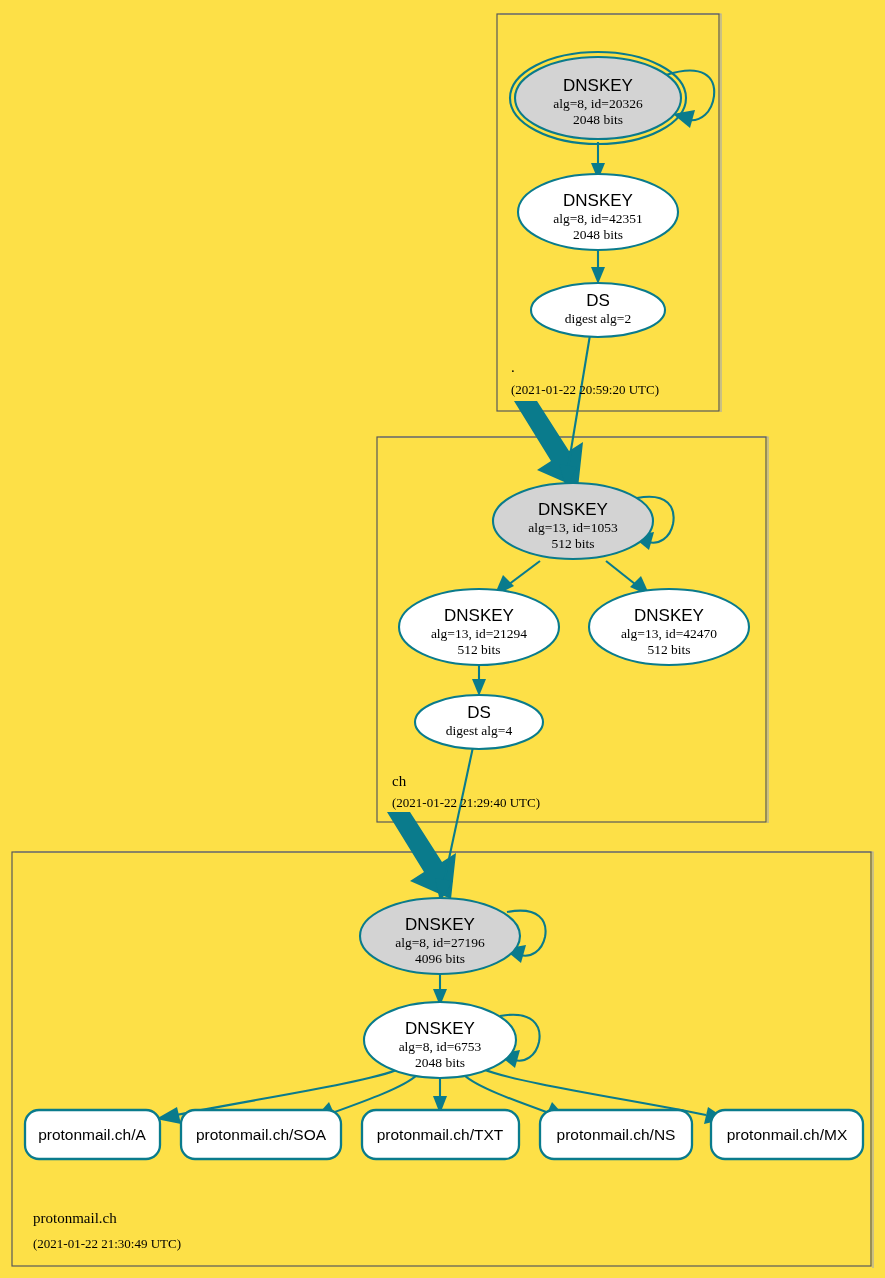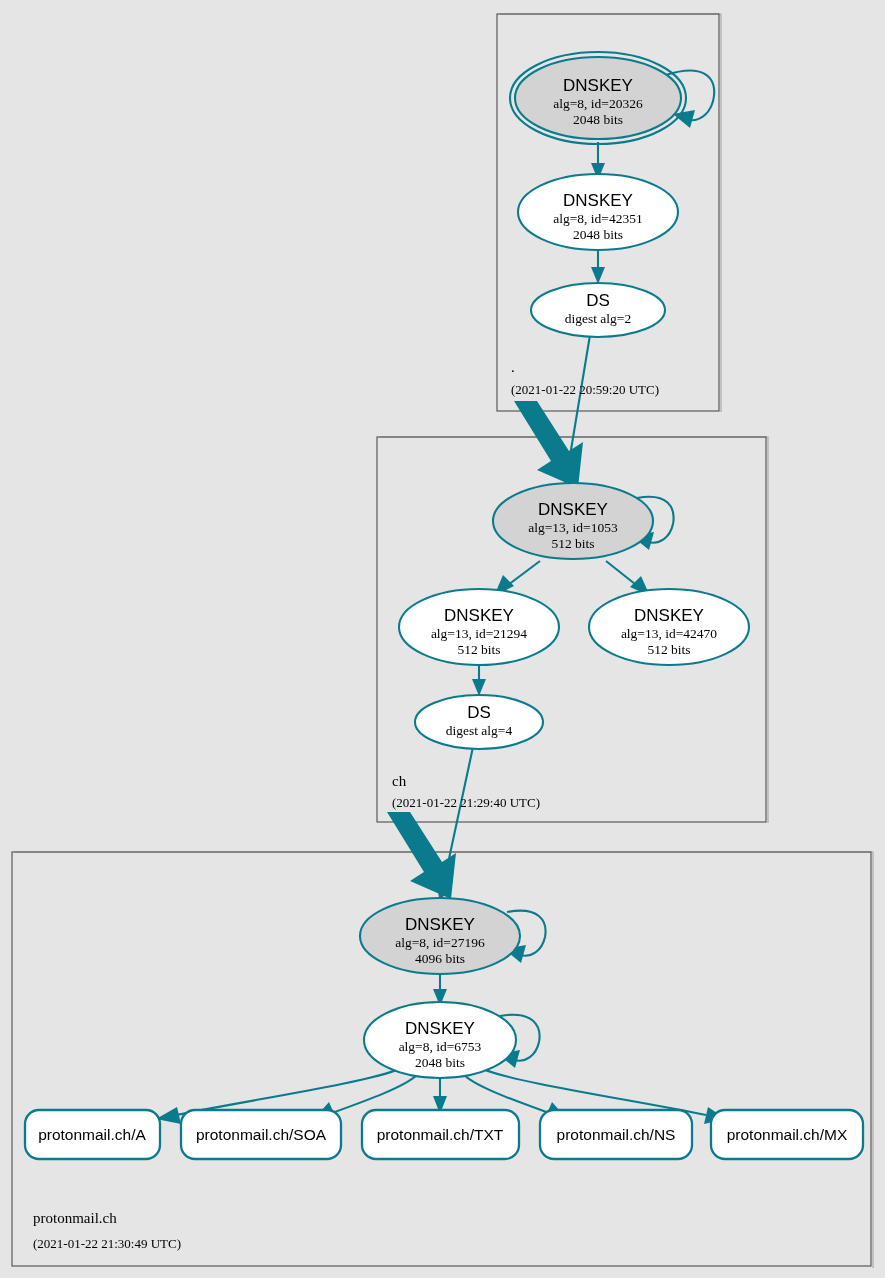--- a/index.html
+++ b/index.html
@@ -7,21 +7,21 @@
     padding: 0;
     background: #ffffff;
   }
   body {
     font-family: "Liberation Sans", sans-serif;
   }
   #canvas {
     position: relative;
     width: 885px;
     height: 1278px;
-    background: #e5e5e5;
+    background: #fde047;
     overflow: hidden;
   }
   svg#graph {
     position: absolute;
     top: 0;
     left: 0;
     width: 885px;
     height: 1278px;
   }
   .zone-box {

